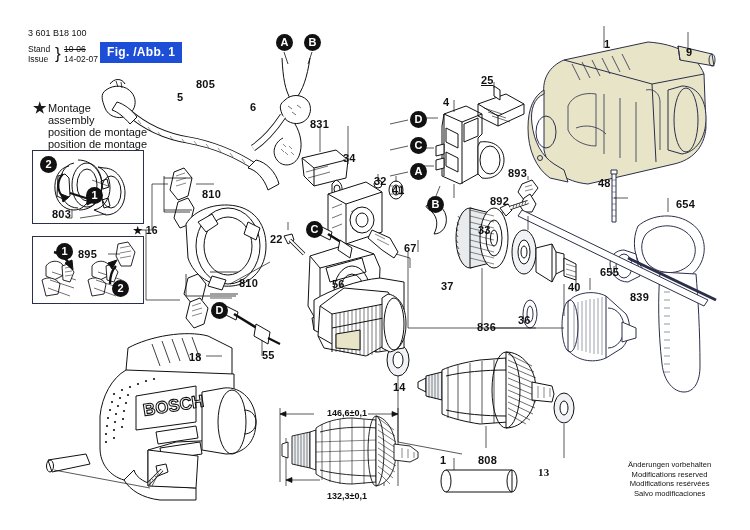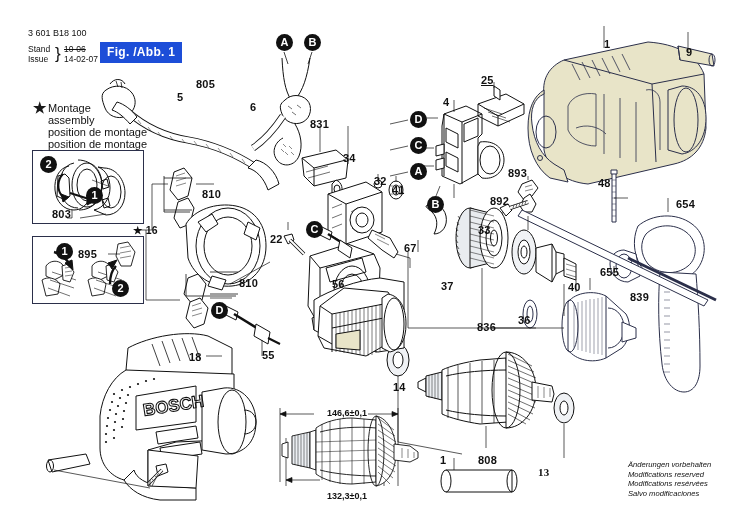--- a/index.html
+++ b/index.html
@@ -8,21 +8,21 @@
   #sheet{position:absolute;left:0;top:0;width:640px;height:530px;background:#ffffff;}
   .abs{position:absolute;}
   .lbl{position:absolute;font-weight:bold;font-size:11px;color:#111;white-space:nowrap;letter-spacing:.2px;}
   .hdr{position:absolute;font-size:8.5px;color:#111;white-space:nowrap;}
   .figbox{position:absolute;background:#1d4ed8;color:#fff;font-weight:bold;font-size:12px;
           padding:3px 7px 4px 7px;letter-spacing:.3px;}
   .circmark{position:absolute;width:17px;height:17px;border-radius:50%;background:#111;color:#fff;
             font-weight:bold;font-size:11px;line-height:17px;text-align:center;font-family:"Liberation Sans",sans-serif;}
   .insetbox{position:absolute;border:1.4px solid #2b2f4a;background:#fff;}
   .note{position:absolute;font-size:11px;line-height:12px;color:#111;white-space:pre;}
-  .legal{position:absolute;font-size:7.6px;line-height:9.6px;color:#111;white-space:pre;text-align:left;font-style:italic;}
+  .legal{position:absolute;font-size:7.6px;line-height:9.6px;color:#111;white-space:pre;text-align:center;}
   .star{position:absolute;font-size:15px;font-weight:bold;line-height:1;}
   .strike{text-decoration:line-through;}
   svg{display:block;overflow:visible;}
   .dim{position:absolute;font-size:9px;font-weight:bold;color:#111;white-space:nowrap;}
   .brace{position:absolute;font-size:13px;line-height:9px;color:#111;}
 </style>
 </head>
 <body>
 
 <div id="sheet">

